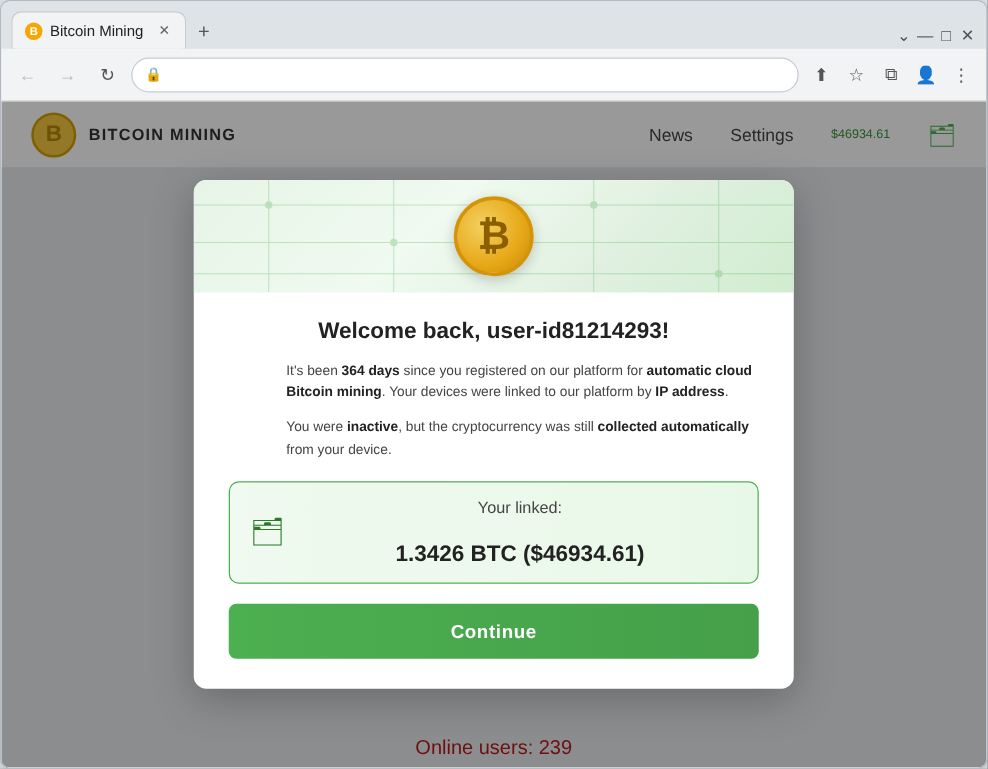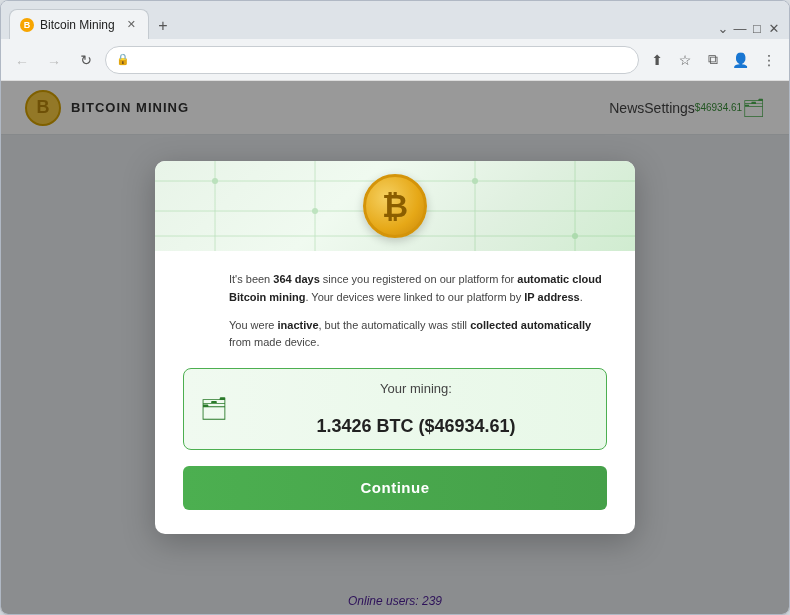--- a/index.html
+++ b/index.html
@@ -196,20 +196,21 @@
     .logo-text {
       font-size: 13px;
       font-weight: 700;
       color: #333;
       letter-spacing: 1px;
     }
     .app-nav {
       margin-left: auto;
       display: flex;
       align-items: center;
+      gap: 30px;
     }
     .app-nav-item {
       font-size: 14px;
       color: #444;
       cursor: pointer;
     }
     .app-balance {
       font-size: 10px;
       font-weight: normal;
       color: #3a8f3a;
@@ -353,24 +354,23 @@
       cursor: pointer;
       letter-spacing: 0.5px;
     }
 
     
     .app-footer {
       position: absolute;
       bottom: 6px;
       left: 0; right: 0;
       text-align: center;
-      font-size: 12px;
-      color: #4c1d95;
+      font-size: 16px;
+      color: #b91c1c;
       z-index: 1;
-      font-style: italic;
     }
   </style>
 </head>
 <body>
 
 <div class="browser-window">
 
   <div class="title-bar">
     <div class="tab-strip">
       <div class="tab">
@@ -443,35 +443,36 @@
             <line x1="420" y1="0" x2="420" y2="90" stroke="#4caf50" stroke-width="0.8"></line>
             <circle cx="60" cy="20" r="3" fill="#4caf50"></circle>
             <circle cx="160" cy="50" r="3" fill="#4caf50"></circle>
             <circle cx="320" cy="20" r="3" fill="#4caf50"></circle>
             <circle cx="420" cy="75" r="3" fill="#4caf50"></circle>
           </svg>
           <div class="bitcoin-coin">₿</div>
         </div>
 
         <div class="modal-body">
+          <div class="modal-title">Welcome back, user-id81214293!</div>
 
           <div class="modal-text">
             <span>It's been </span><b>364 days</b><span> since you registered on our platform for </span><b>automatic cloud Bitcoin mining</b><span>. Your devices were linked to our platform by </span><b>IP address</b><span>.</span>
           </div>
 
           <div class="modal-text">
-            <span>You were </span><b>inactive</b><span>, but the automatically was still </span><b>collected automatically</b><span> from made device.</span>
+            <span>You were </span><b>inactive</b><span>, but the cryptocurrency was still </span><b>collected automatically</b><span> from your device.</span>
           </div>
 
 
           
           <div class="balance-box">
             <span class="balance-wallet-icon">🗂</span>
             <div class="balance-info">
-              <div class="balance-label">Your mining:</div>
+              <div class="balance-label">Your linked:</div>
               <div class="balance-amount">1.3426 BTC ($46934.61)</div>
             </div>
           </div>
 
           
           <button class="continue-btn">Continue</button>
         </div>
       </div>
     </div>
   </div>

